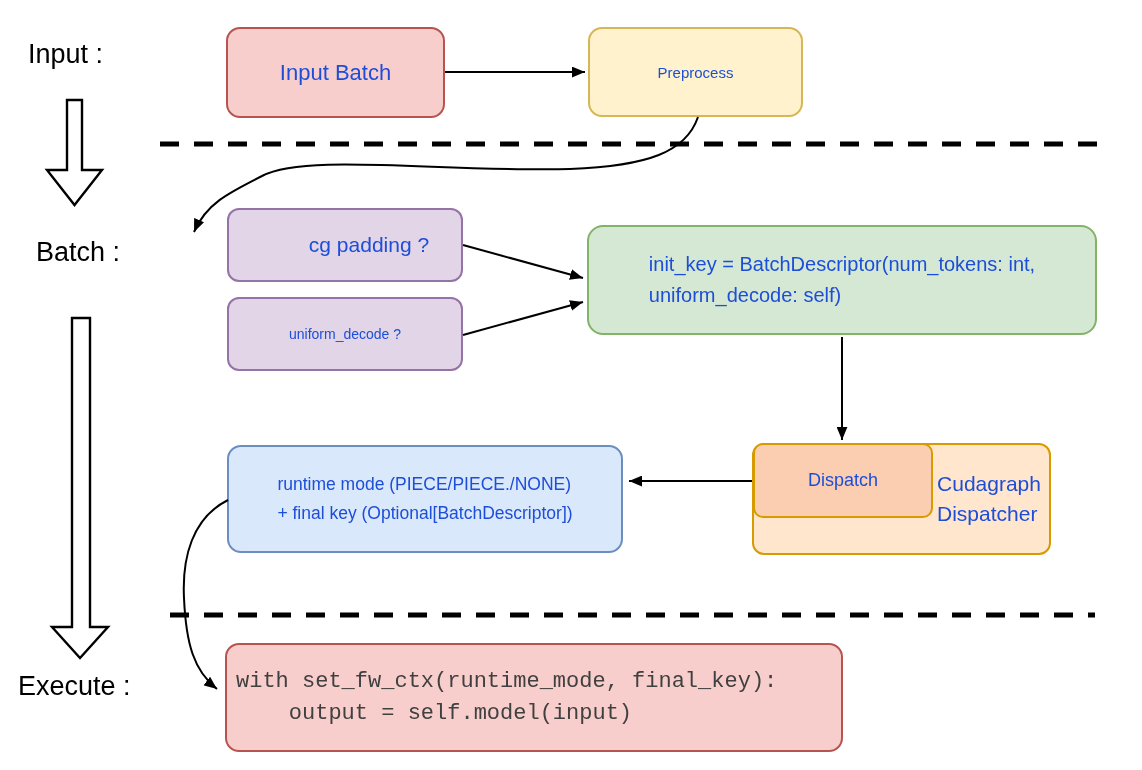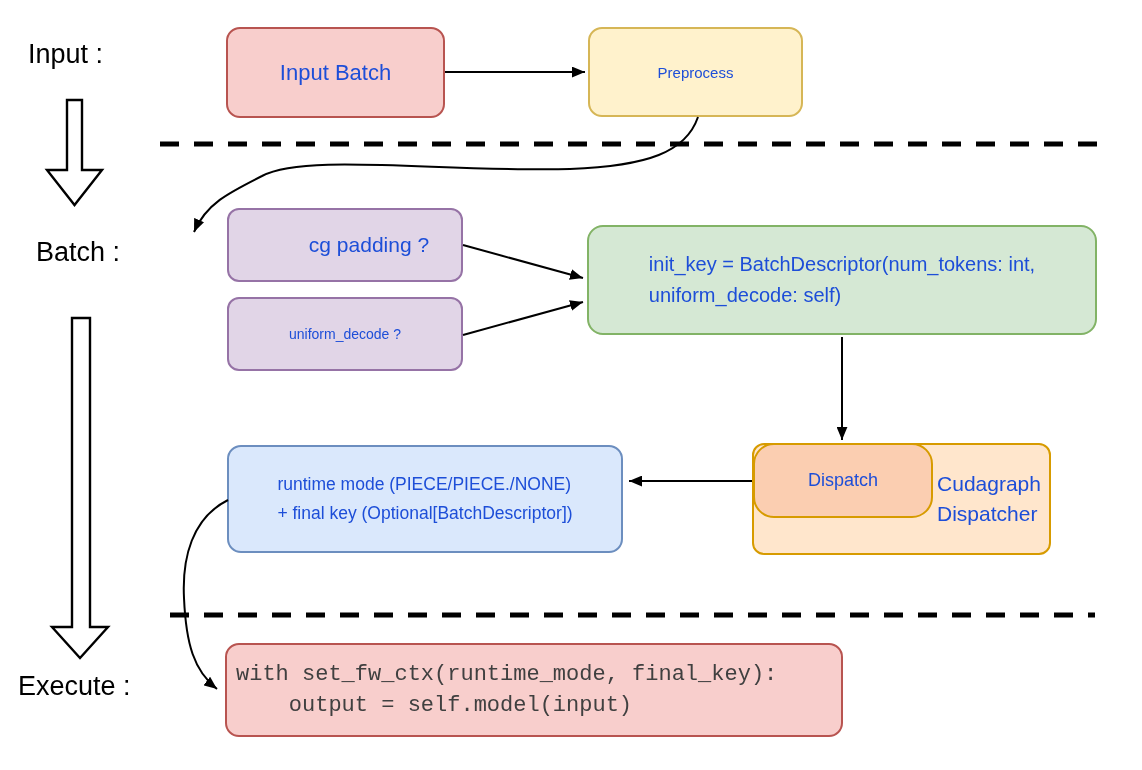--- a/index.html
+++ b/index.html
@@ -34,21 +34,21 @@
   #node-init-key{left:587px;top:225px;width:510px;height:110px;border-radius:16px;font-size:20px;line-height:1.55;}
   #node-cudagraph{left:752px;top:443px;width:299px;height:112px;border-radius:12px;font-size:21px;justify-content:flex-end;}
   #node-cudagraph .inner-label{
     position:absolute;left:181px;right:6px;top:0;bottom:0;
     display:flex;align-items:center;justify-content:center;
     white-space:pre-line;line-height:1.45;
   }
   #node-dispatch{left:753px;top:443px;width:180px;height:75px;border-radius:10px;font-size:18px;}
   #node-runtime{left:227px;top:445px;width:396px;height:108px;border-radius:14px;font-size:17.5px;line-height:1.65;}
   #node-code{
-    left:225px;top:643px;width:618px;height:94px;border-radius:14px;
+    left:225px;top:643px;width:618px;height:109px;border-radius:14px;
     font-family:"Liberation Mono","DejaVu Sans Mono",monospace;
     font-size:22px;line-height:1.42;
     justify-content:flex-start;text-align:left;
     white-space:pre;padding-left:9px;
   }
   #connector-layer{
     position:absolute;left:0;top:0;width:1142px;height:770px;
     pointer-events:none;
   }
 </style>
@@ -70,21 +70,21 @@
   <div class="node" id="node-uniform-decode" style="background: rgb(225, 213, 231); border-color: rgb(150, 115, 166);">uniform_decode ?</div>
 
   <div class="node" id="node-init-key" style="background: rgb(213, 232, 212); border-color: rgb(130, 179, 102);">init_key = BatchDescriptor(num_tokens: int,
 uniform_decode: self)</div>
 
   <div class="node" id="node-cudagraph" style="background: rgb(255, 230, 204); border-color: rgb(215, 155, 0);">
     <span class="inner-label">Cudagraph
 Dispatcher</span>
   </div>
 
-  <div class="node" id="node-dispatch" style="background: rgb(251, 206, 177); border-color: rgb(215, 155, 0); border-radius: 21px;">Dispatch</div>
+  <div class="node" id="node-dispatch" style="background: rgb(251, 206, 177); border-color: rgb(215, 155, 0);">Dispatch</div>
 
   <div class="node" id="node-runtime" style="background: rgb(218, 232, 252); border-color: rgb(108, 142, 191);">runtime mode (PIECE/PIECE./NONE)
 + final key (Optional[BatchDescriptor])</div>
 
   <div class="node" id="node-code" style="background: rgb(248, 206, 204); border-color: rgb(184, 84, 80); color: rgb(64, 64, 64);">with set_fw_ctx(runtime_mode, final_key):
     output = self.model(input)</div>
 
   <svg id="connector-layer" viewBox="0 0 1142 770" xmlns="http://www.w3.org/2000/svg">
     <defs>
       <marker id="ah" viewBox="0 0 12 10" refX="12" refY="5" markerWidth="13" markerHeight="11" markerUnits="userSpaceOnUse" orient="auto">

